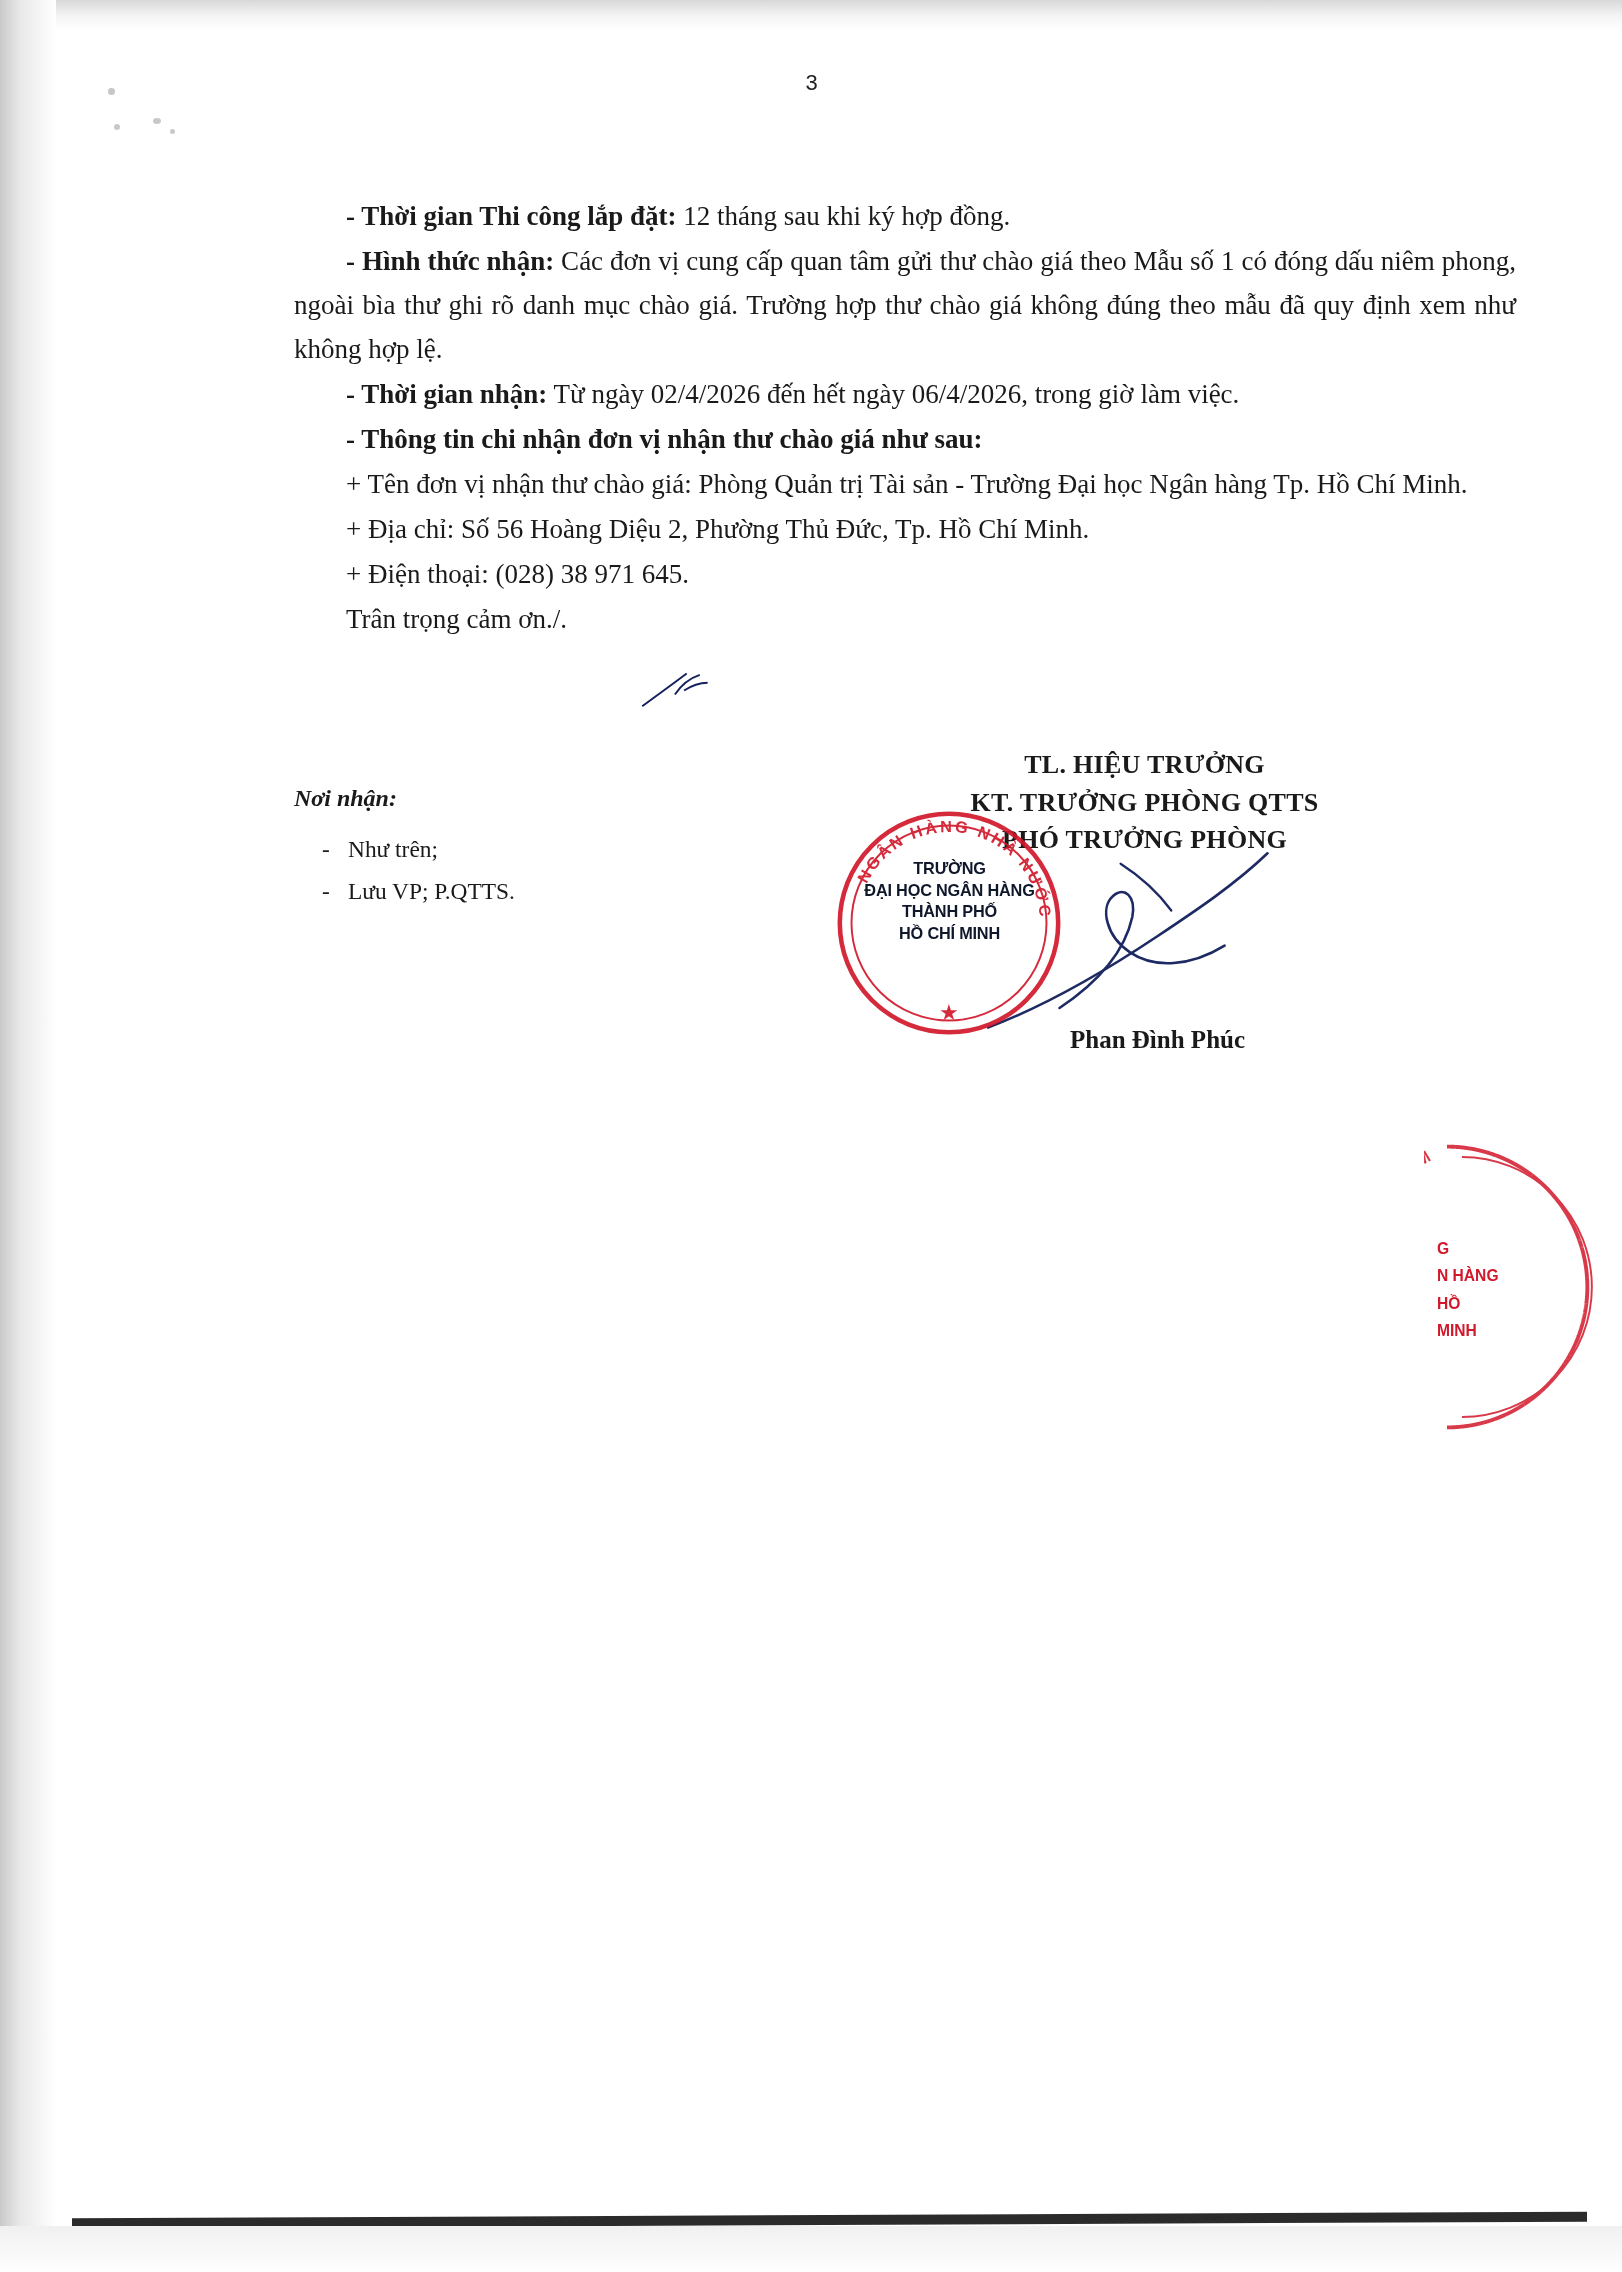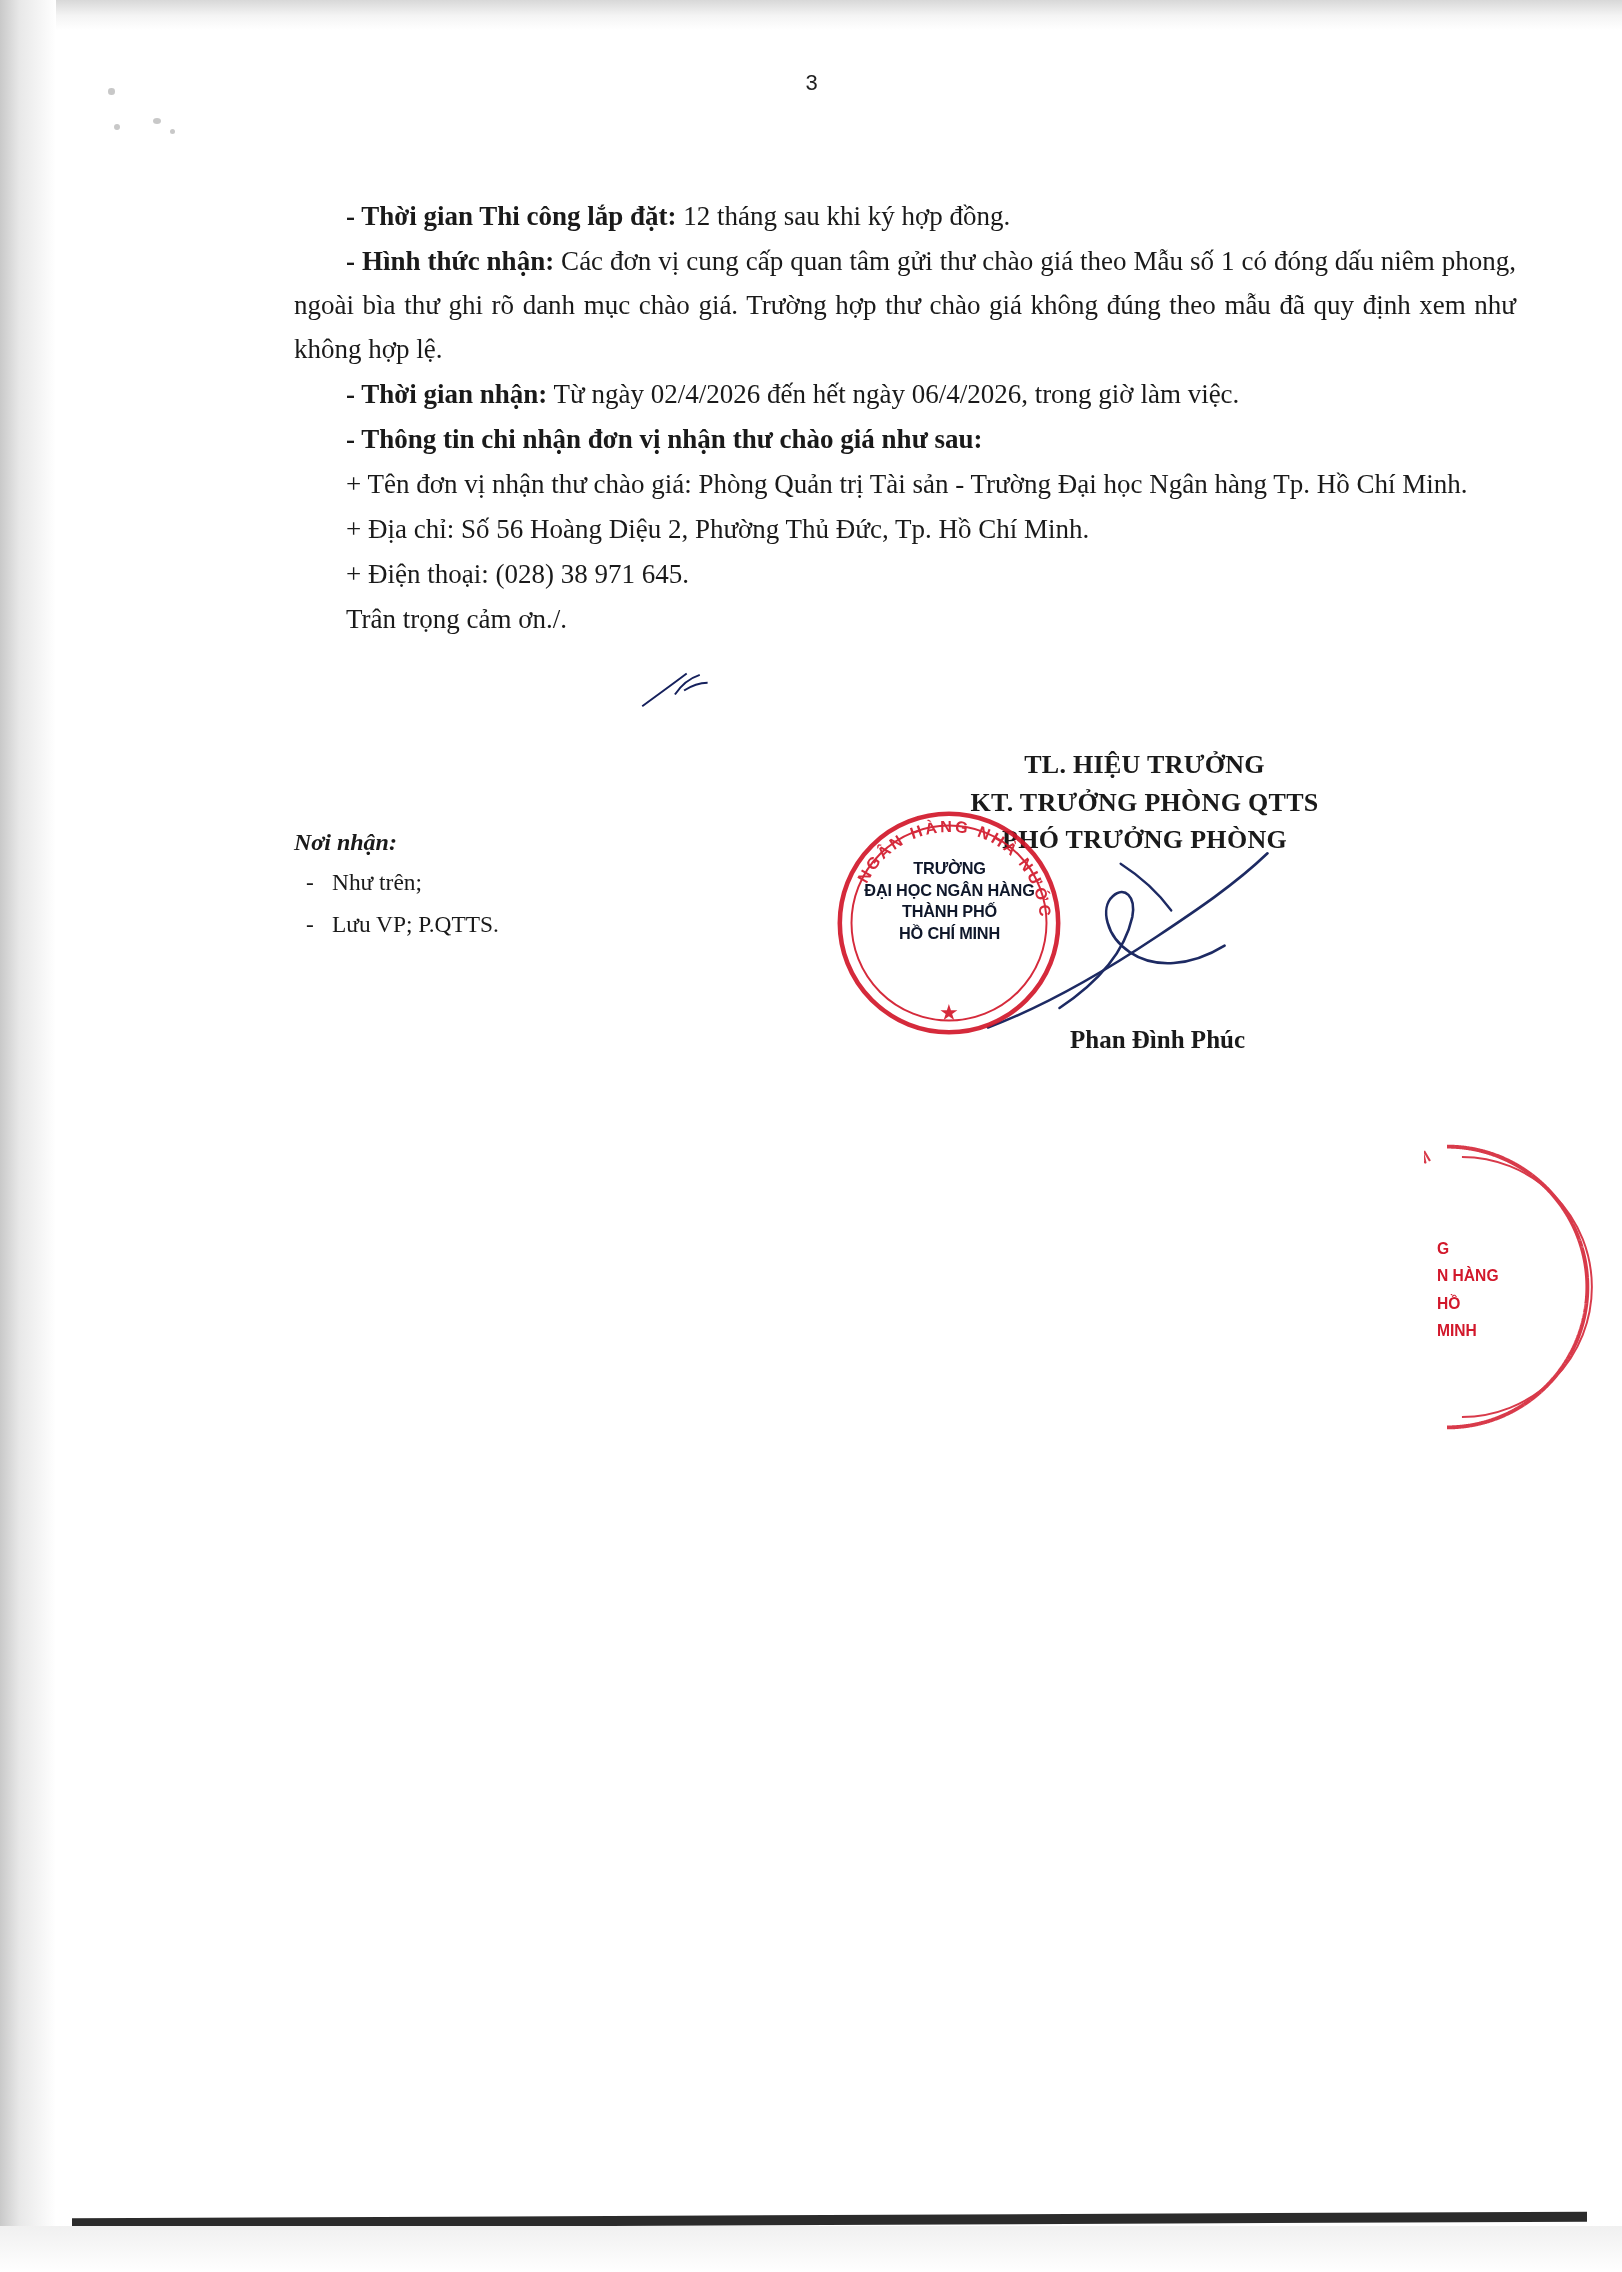--- a/index.html
+++ b/index.html
@@ -69,34 +69,34 @@
     line-height: 1.62;
     text-align: justify;
   }
   .para { margin: 0 0 1.3px 0; text-indent: 0; }
   .indent { text-indent: 52px; }
   .b { font-weight: bold; }
 
   .recipients {
     position: absolute;
     left: 294px;
-    top: 824px;
+    top: 780px;
     width: 455px;
     font-size: 24px;
     line-height: 1.5;
     font-family: Liberation Serif, serif;
   }
   .recipients .title {
     font-weight: bold;
     font-style: italic;
     margin-bottom: 5.2px;
   }
   .recipients ul {
     list-style: none;
-    margin: 0;
+    margin: 16px;
     padding: 0 0 0 38px;
   }
   .recipients li {
     position: relative;
     margin-bottom: 6.5px;
     font-size: 23.4px;
   }
   .recipients li::before {
     content: "-";
     position: absolute;

